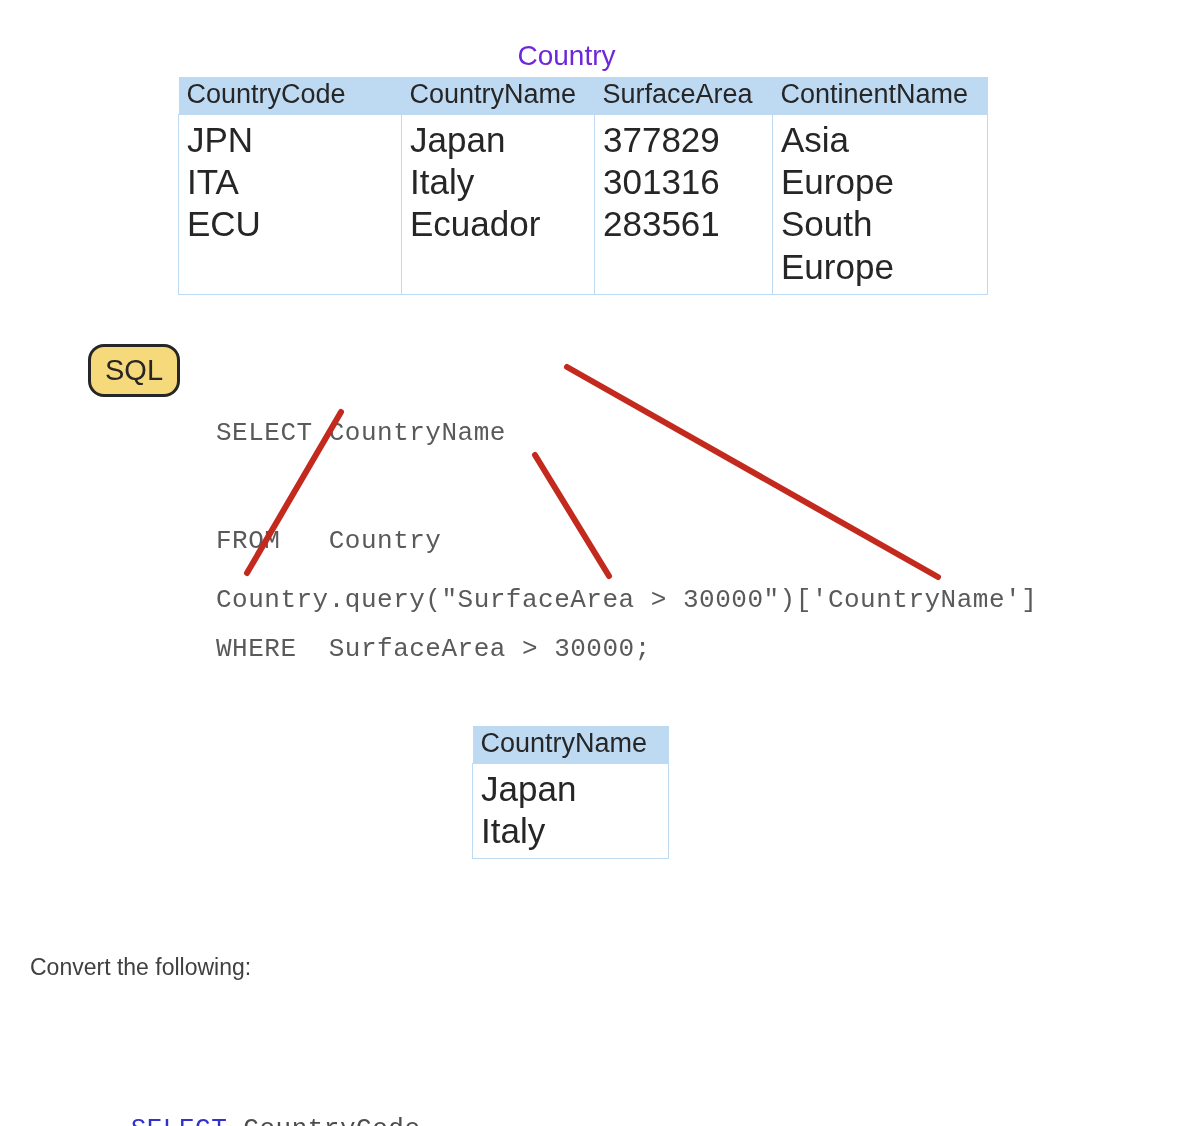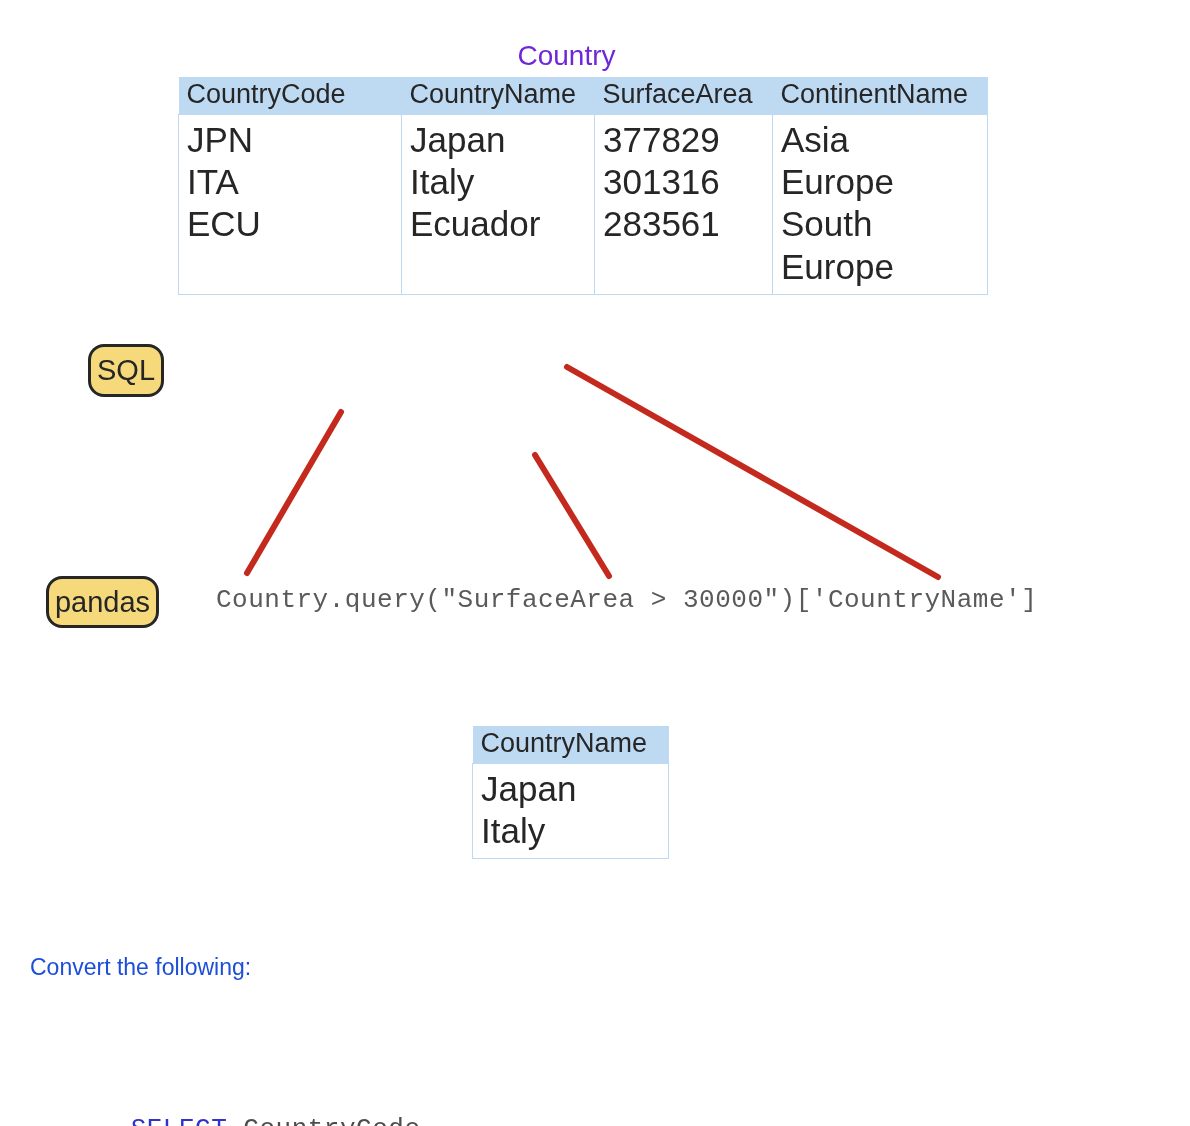--- a/index.html
+++ b/index.html
@@ -101,21 +101,21 @@
     line-height: 34px;
     letter-spacing: 0.5px;
     color: #4d4d4d;
   }
   .kw  { color: #3131cc; }
 
   .prompt-text {
     position: absolute;
     font-family: "Liberation Sans", sans-serif;
     font-size: 23px;
-    color: #1d4ed8;
+    color: #404040;
     white-space: nowrap;
   }
 
   svg.annot {
     position: absolute;
     left: 0;
     top: 0;
     width: 1190px;
     height: 1126px;
     pointer-events: none;
@@ -150,28 +150,30 @@
         <td class="cell" style="white-space:pre-line;">377829
 301316
 283561</td>
         <td class="cell" style="white-space:pre-line;">Asia
 Europe
 South Europe</td>
       </tr>
     </tbody>
   </table>
 
-  <div class="badge" style="left:88px; top:344px; width:76px; height:53px;">
+  <div class="badge" style="left:88px; top:344px; width:92px; height:53px;">
     <span>SQL</span>
   </div>
 
-
-  <div class="badge" style="left:46px; top:576px; width:113px; height:52px;">
-    <span>pandas</span>
+  <div class="code" style="left:216px; top:343px;">
+    <div>SELECT CountryName</div>
+    <div>FROM   Country</div>
+    <div>WHERE  SurfaceArea &gt; 30000;</div>
   </div>
+
 
   <div class="code" style="left:216px; top:582px;">Country.query("SurfaceArea &gt; 30000")['CountryName']</div>
 
 
   <div class="tbl-wrap" style="left:472px; top:726px; width:188px; height:122px;"></div>
 
   <table class="tbl" style="left:472px; top:726px; width:188px;">
     <thead>
       <tr class="hdr-row">
         <th style="width:188px;">CountryName</th>

